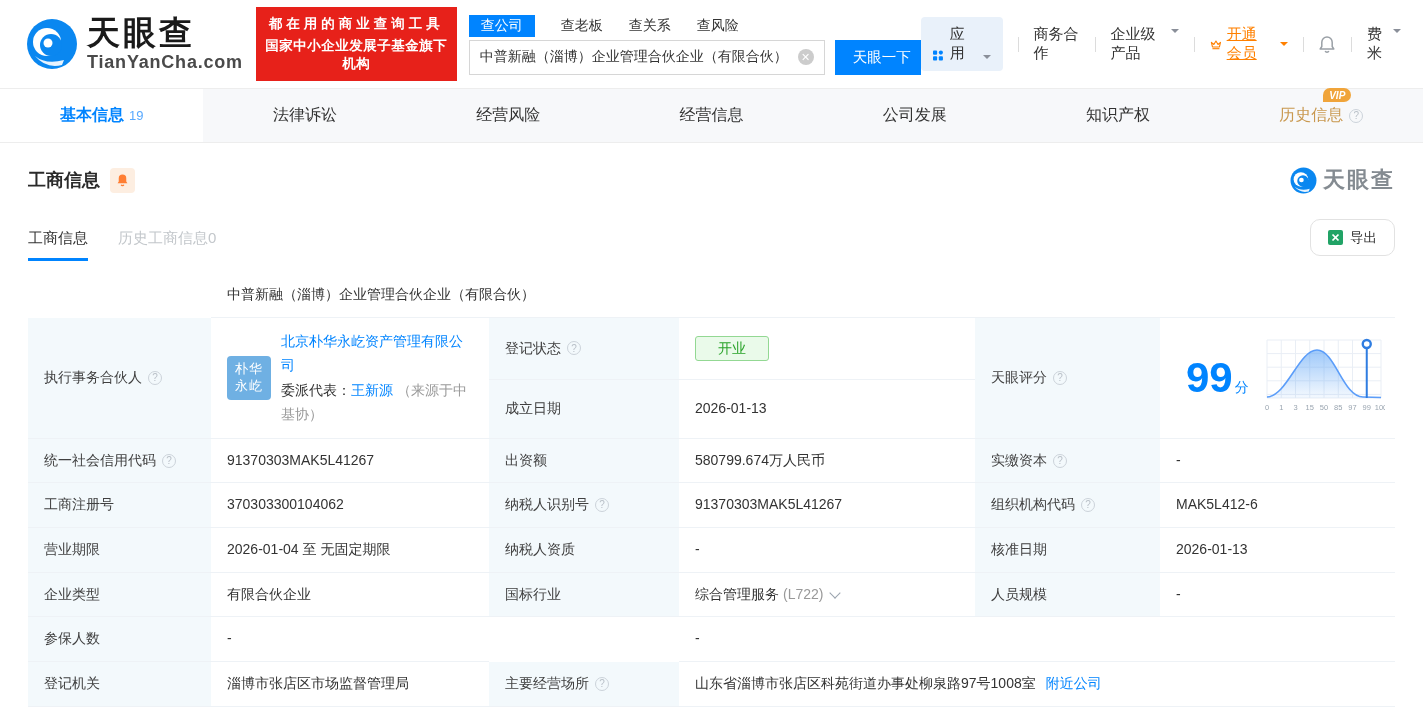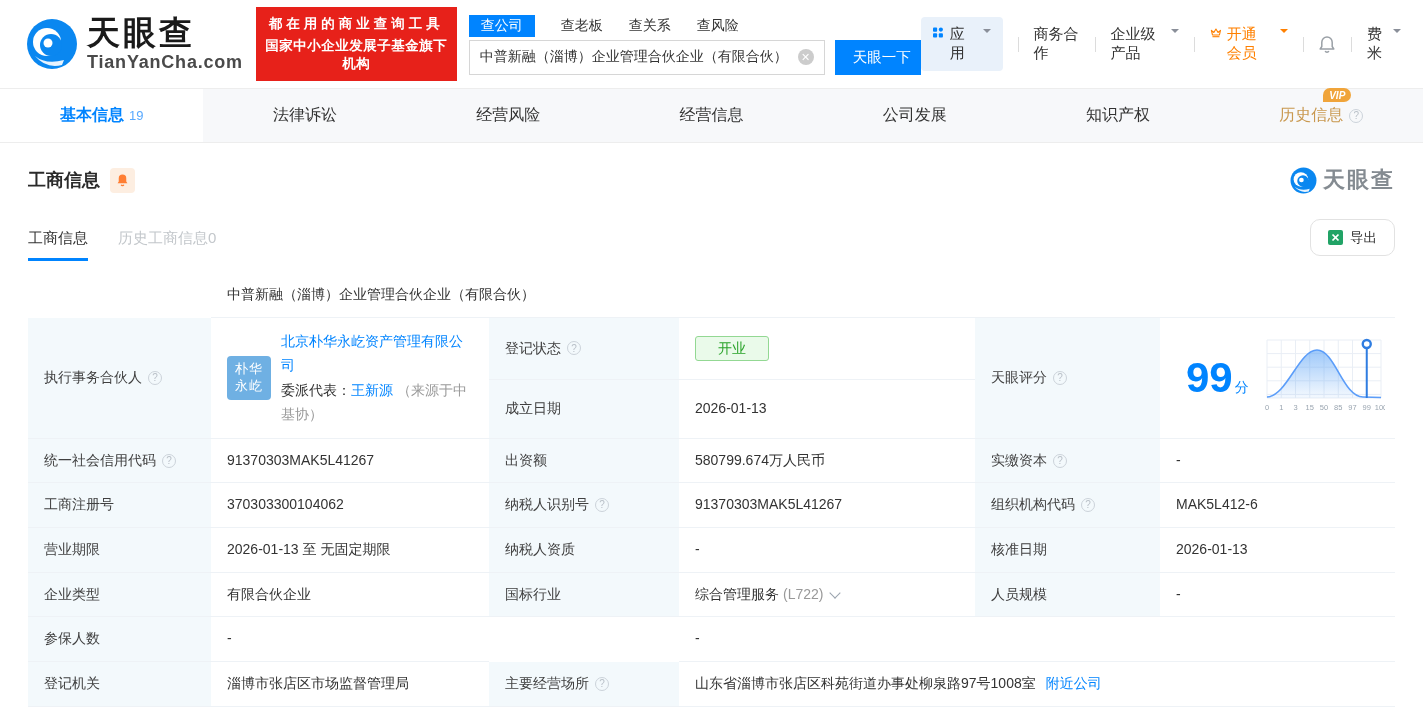--- a/index.html
+++ b/index.html
@@ -27,24 +27,24 @@
   .search-tab { color:#333; cursor:pointer; }
   .search-tab.active { background:#0084ff; color:#fff; padding:2px 12px; }
   .search-row { display:flex; margin-top:2px; }
   .search-box { width:356px; height:35px; border:1px solid #d6d6d6; display:flex; align-items:center; padding:0 10px; }
   .search-box input { border:none; outline:none; flex:1; font-size:14px; color:#333; background:transparent; }
   .clear-ic { width:16px;height:16px;border-radius:50%;background:#ccc;color:#fff;font-size:11px;
     display:flex;align-items:center;justify-content:center;cursor:pointer; }
   .search-btn { width:86px; height:35px; margin-left:10px; background:#0084ff; color:#fff;
     border:none; font-size:14.5px; cursor:pointer;padding-left:8px; }
   .top-nav { margin-left:auto; display:flex; align-items:center; font-size:15px; color:#333; }
-  .nav-apps { background:#e9f1fa; border-radius:4px; padding:8px 12px; display:flex; align-items:flex-start; gap:7px; cursor:pointer; }
+  .nav-apps { background:#e9f1fa; border-radius:4px; padding:8px 12px; display:flex; align-items:flex-end; gap:7px; cursor:pointer; }
   .nav-sep { width:1px; height:15px; background:#dcdcdc; margin:0 15px; }
   .nav-item { display:flex; align-items:flex-start; cursor:pointer; }
-  .nav-vip { color:#ff8000; display:flex; align-items:flex-start; gap:5px; cursor:pointer; }
+  .nav-vip { color:#ff8000; display:flex; align-items:center; gap:5px; cursor:pointer;text-decoration:underline; }
   .nav-vip .caret { border-top-color:#ff8000; }
 
   
   .main-tabs { display:flex; height:55px; background:#f7f8fa; border-top:1px solid #ededed; border-bottom:1px solid #ededed; }
   .main-tab { flex:1; display:flex; align-items:center; justify-content:center; font-size:16px; color:#333; cursor:pointer; }
   .main-tab.active { background:#fff; color:#0084ff; font-weight:bold; }
   .tab-count { font-size:13px; color:#58a9ff; margin-left:5px; font-weight:normal; }
   .main-tab.history { color:#c9984f; }
   .hist-wrap { position:relative; display:flex; align-items:center; }
   .vip-badge { position:absolute; top:-17px; right:-8px; background:#f0a43a; color:#fff; font-size:10px;
@@ -329,21 +329,21 @@
     <span class="help"></span>
   </div>
   <div class="cell" style="grid-column:4;grid-row:5">91370303MAK5L41267</div>
   <div class="cell lbl" style="grid-column:5;grid-row:5">
     <span>组织机构代码</span>
     <span class="help"></span>
   </div>
   <div class="cell" style="grid-column:6;grid-row:5">MAK5L412-6</div>
 
   <div class="cell lbl" style="grid-column:1;grid-row:6">营业期限</div>
-  <div class="cell" style="grid-column:2;grid-row:6">2026-01-13 至 无固定期限</div>
+  <div class="cell" style="grid-column:2;grid-row:6">2026-01-04 至 无固定期限</div>
   <div class="cell lbl" style="grid-column:3;grid-row:6">纳税人资质</div>
   <div class="cell" style="grid-column:4;grid-row:6">-</div>
   <div class="cell lbl" style="grid-column:5;grid-row:6">核准日期</div>
   <div class="cell" style="grid-column:6;grid-row:6">2026-01-13</div>
 
   <div class="cell lbl" style="grid-column:1;grid-row:7">企业类型</div>
   <div class="cell" style="grid-column:2;grid-row:7">有限合伙企业</div>
   <div class="cell lbl" style="grid-column:3;grid-row:7">国标行业</div>
   <div class="cell" style="grid-column:4;grid-row:7">
     <span>综合管理服务</span>

